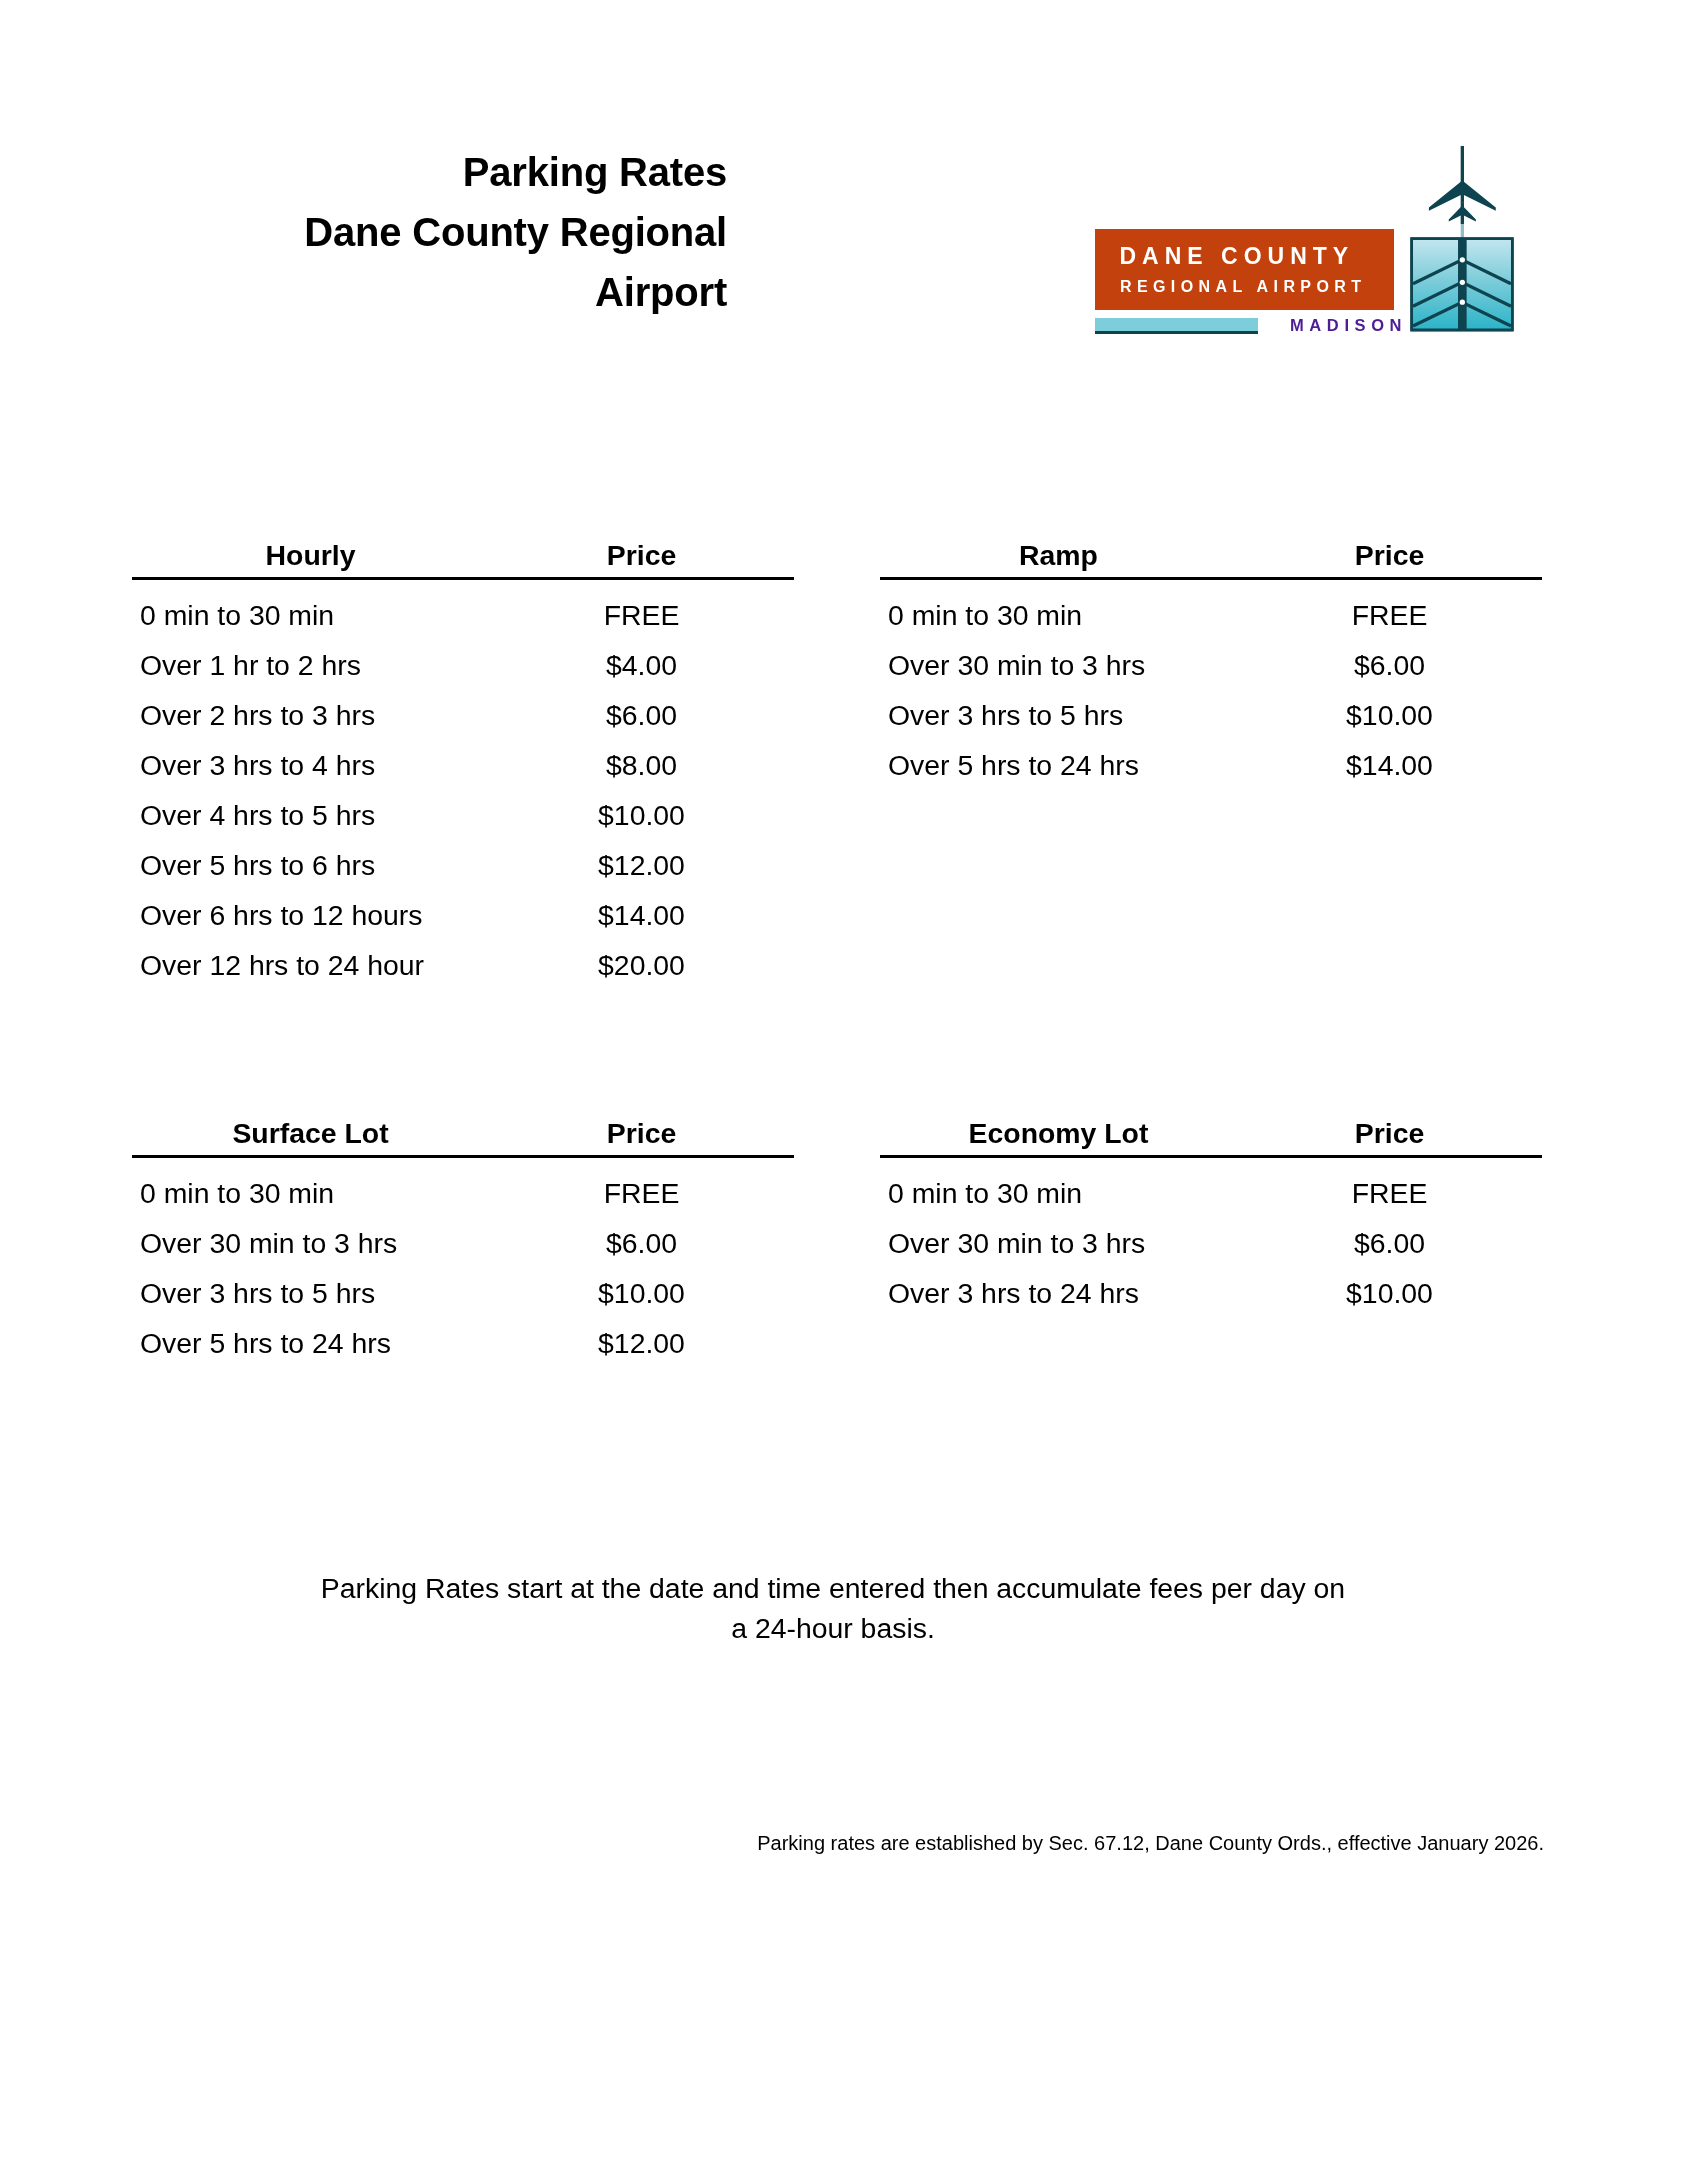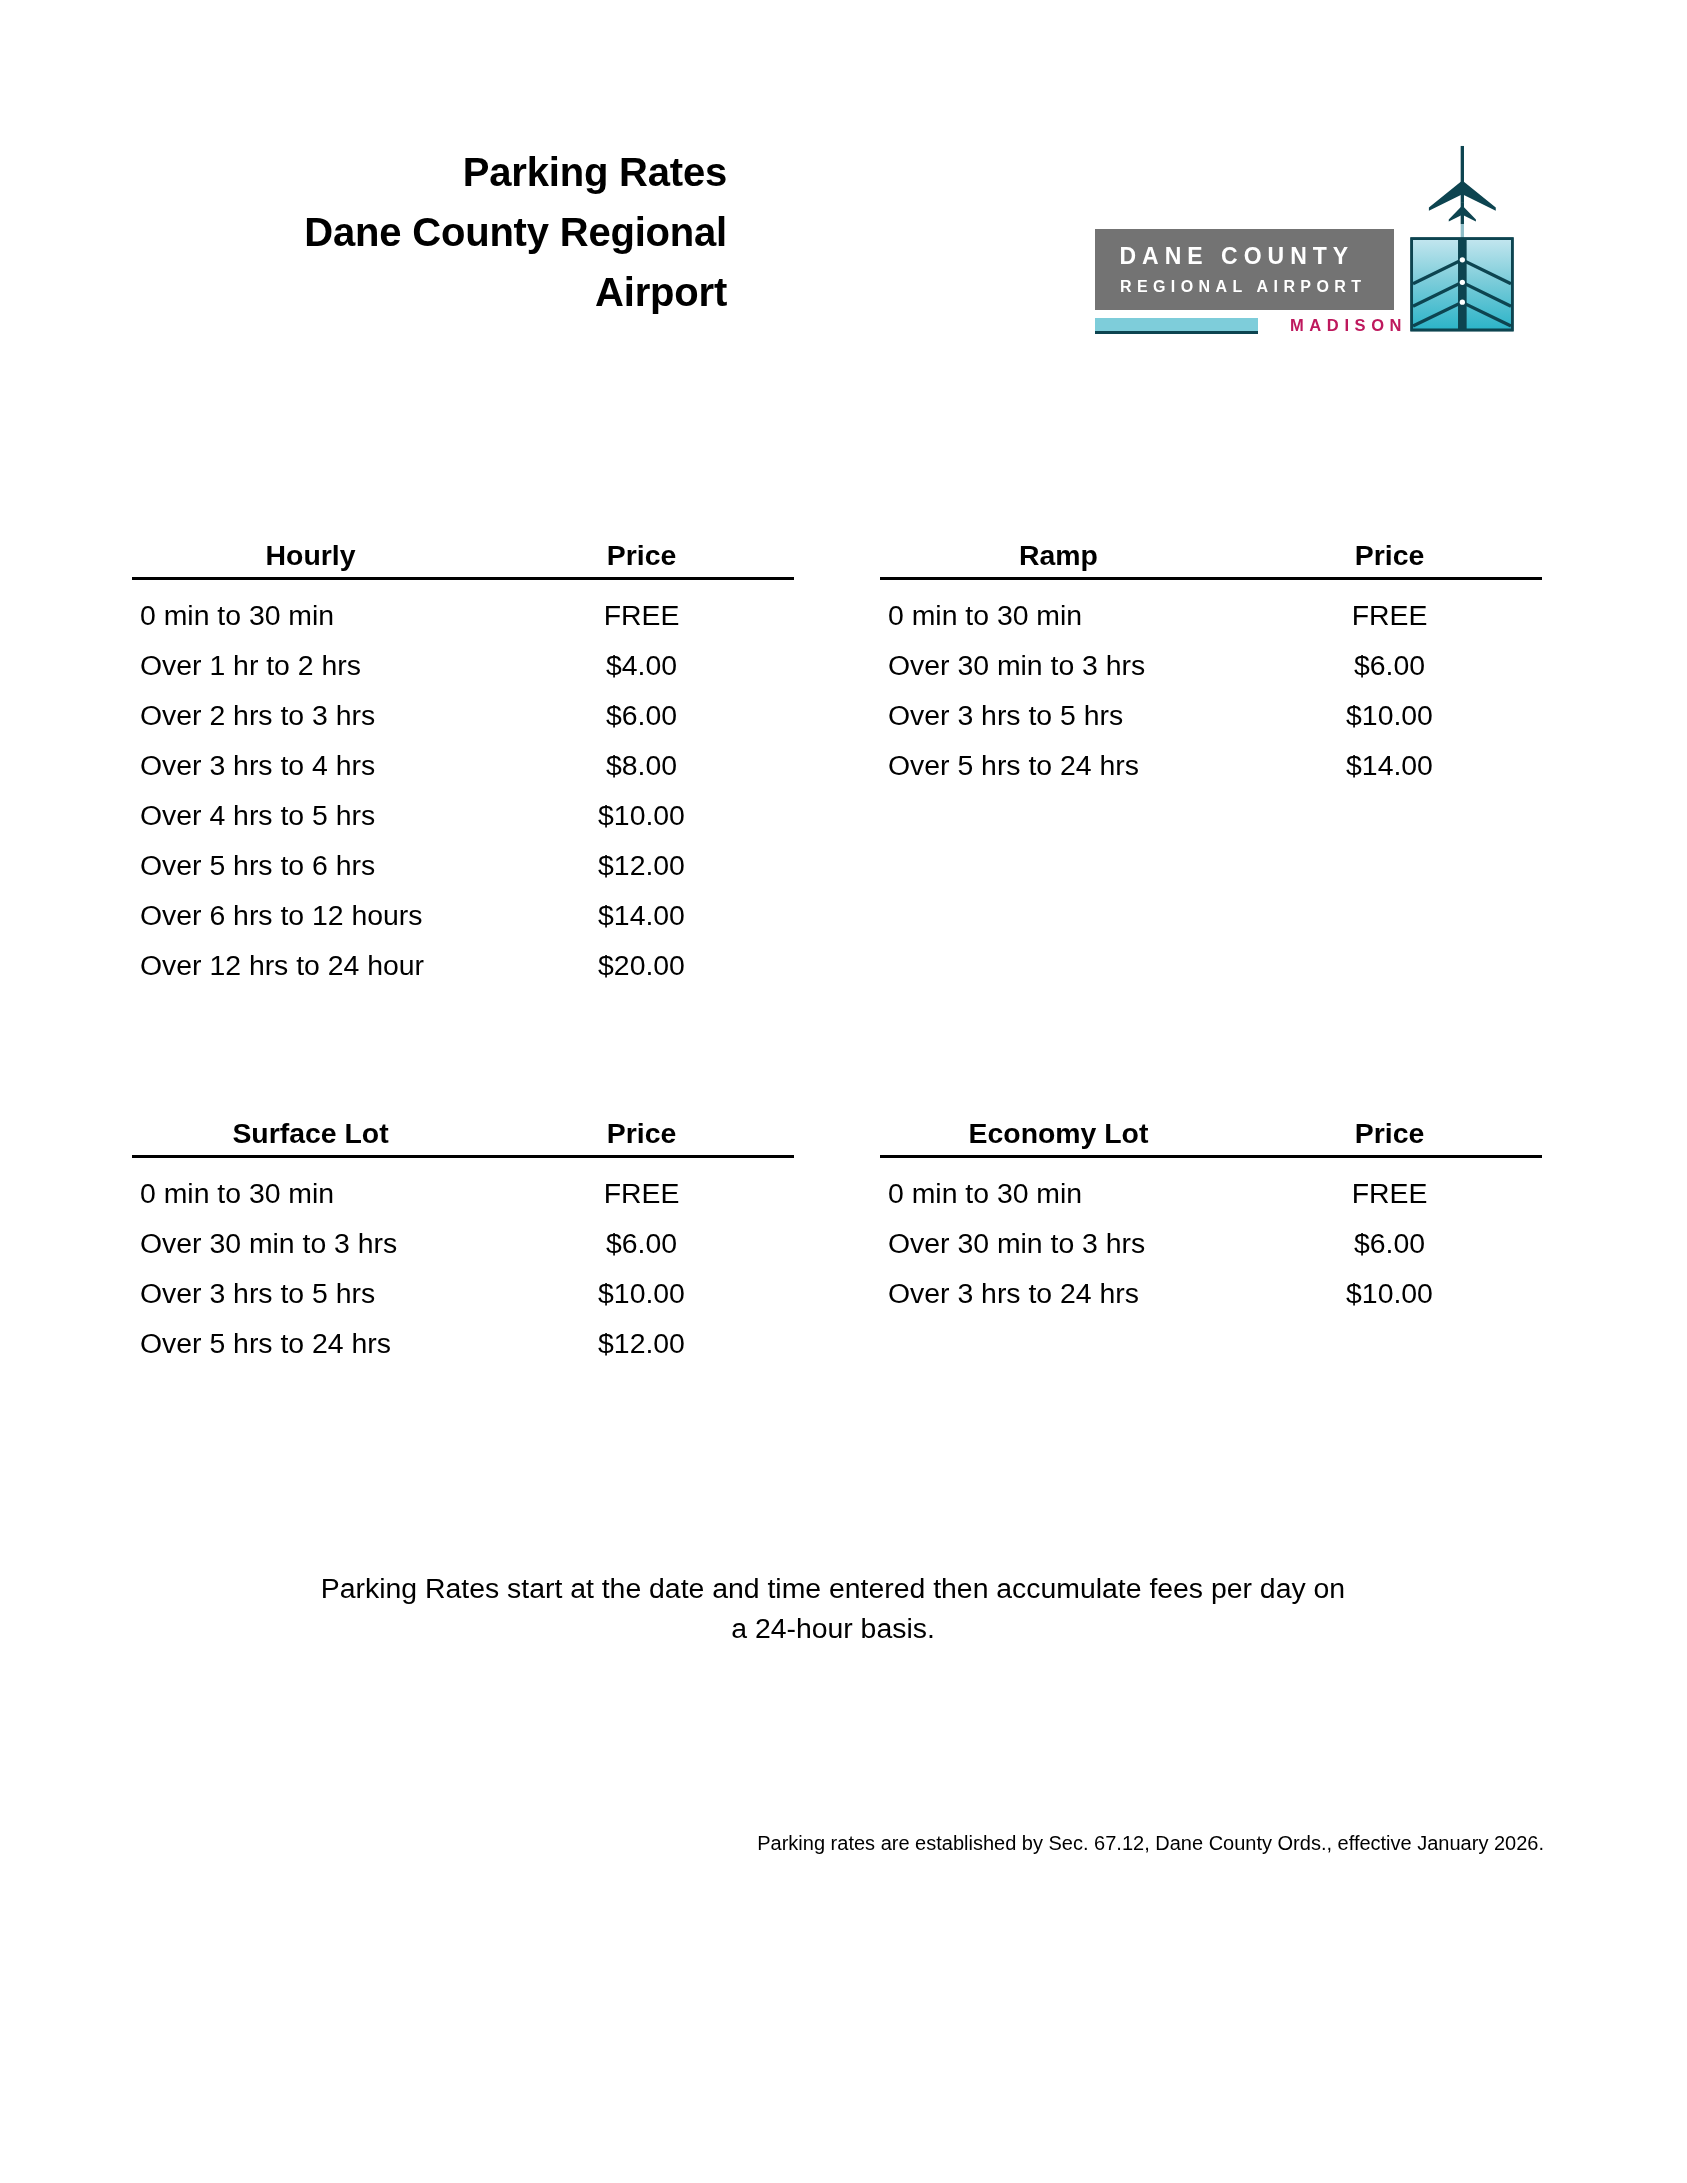--- a/index.html
+++ b/index.html
@@ -44,21 +44,21 @@
     top: 142px;
     width: 423px;
     height: 212px;
   }
   .logo-wordbox {
     position: absolute;
     left: 0px;
     top: 87px;
     width: 299px;
     height: 81px;
-    background: #737373;
+    background: #c2410c;
   }
   .logo-line1 {
     position: absolute;
     left: 24.5px;
     top: 16px;
     font-size: 23px;
     font-weight: bold;
     letter-spacing: 6px;
     color: #ffffff;
     line-height: 1;
@@ -84,21 +84,21 @@
     background: #7ecdda;
     border-bottom: 3.3px solid #0d4450;
   }
   .logo-madison {
     position: absolute;
     left: 195px;
     top: 175px;
     font-size: 16.5px;
     font-weight: bold;
     letter-spacing: 5.6px;
-    color: #be185d;
+    color: #4c1d95;
     line-height: 1;
     white-space: nowrap;
   }
   .logo-mark {
     position: absolute;
     left: 310px;
     top: 0px;
     width: 114px;
     height: 192px;
   }

